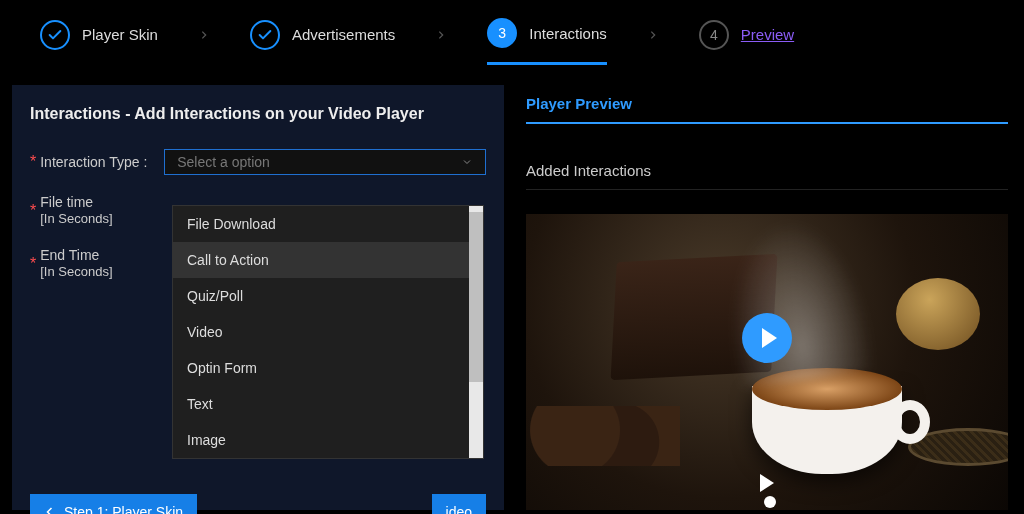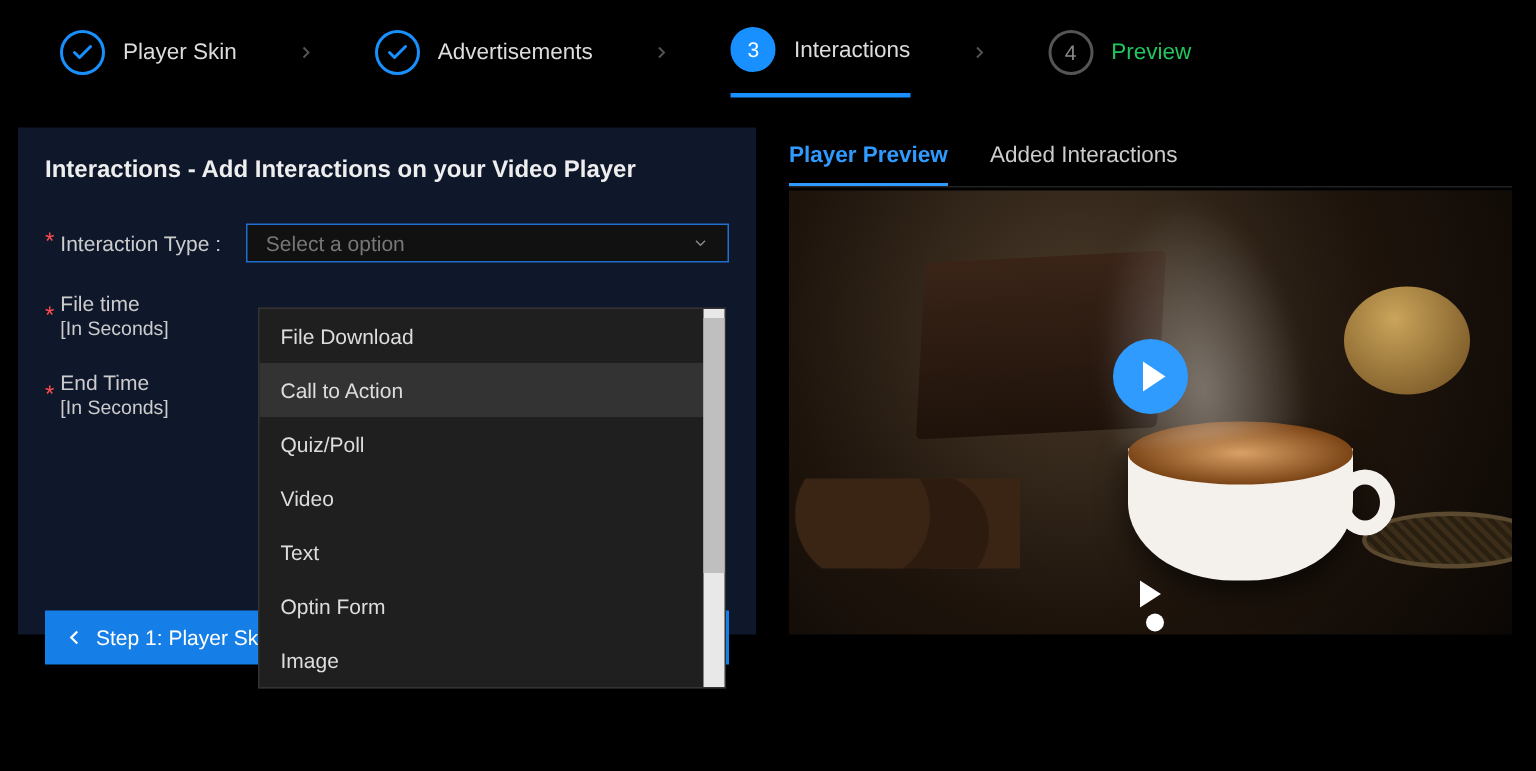--- a/index.html
+++ b/index.html
@@ -35,21 +35,21 @@
   .step-circle svg { width: 16px; height: 16px; stroke: #1890ff; }
   .step.active .step-circle {
     background: #1890ff;
     color: #fff;
   }
   .step.disabled .step-circle {
     border-color: #555;
     color: #888;
   }
   .step-label { font-size: 15px; color: #ddd; }
-  .step.disabled .step-label { color: #22c55e; }
+  .step.disabled .step-label { color: #8b5cf6; text-decoration: underline; }
   .step-sep {
     width: 60px;
     display:flex; align-items:center; justify-content:center;
     color:#555;
     padding-bottom:14px;
   }
   .step-sep svg { width:10px; height:10px; stroke:#555; }
   .step.active-container { border-bottom: 3px solid #1890ff; }
 
   
@@ -123,21 +123,21 @@
     color:#fff;
     font-size:14px;
     padding:10px 14px;
     display:flex; align-items:center; gap:8px;
     cursor:pointer;
     border:none;
   }
   .btn svg { width:12px; height:12px; stroke:#fff; }
 
   
-  .tabs { display:flex; gap:28px; border-bottom:1px solid #222; margin-bottom:2px; }
+  .tabs { display:flex; gap:28px; border-bottom:1px solid #222; margin-bottom:24px;flex-direction:column; }
   .tab { padding:10px 0; font-size:15px; color:#ccc; cursor:pointer; }
   .tab.active { color:#2f9bff; border-bottom:2px solid #2f9bff; font-weight:600; }
 
   
   .video-frame {
     width:100%;
     height:296px;
     background: radial-gradient(circle at 40% 30%, #4a3b2a 0%, #1e140c 55%, #0b0704 100%);
     position:relative;
     overflow:hidden;
@@ -349,22 +349,22 @@
         <span class="field-label-sub">[In Seconds]</span>
       </div>
     </div>
 
     <div class="dropdown">
       <div class="dropdown-list">
         <div class="dropdown-item">File Download</div>
         <div class="dropdown-item hover">Call to Action</div>
         <div class="dropdown-item">Quiz/Poll</div>
         <div class="dropdown-item">Video</div>
+        <div class="dropdown-item">Optin Form</div>
         <div class="dropdown-item">Text</div>
-        <div class="dropdown-item">Optin Form</div>
         <div class="dropdown-item">Image</div>
       </div>
       <div class="dropdown-scroll">
         <div class="dropdown-thumb"></div>
       </div>
     </div>
 
     <div class="bottom-nav">
       <button class="btn">
         <svg viewBox="0 0 24 24" fill="none" stroke-width="3">

